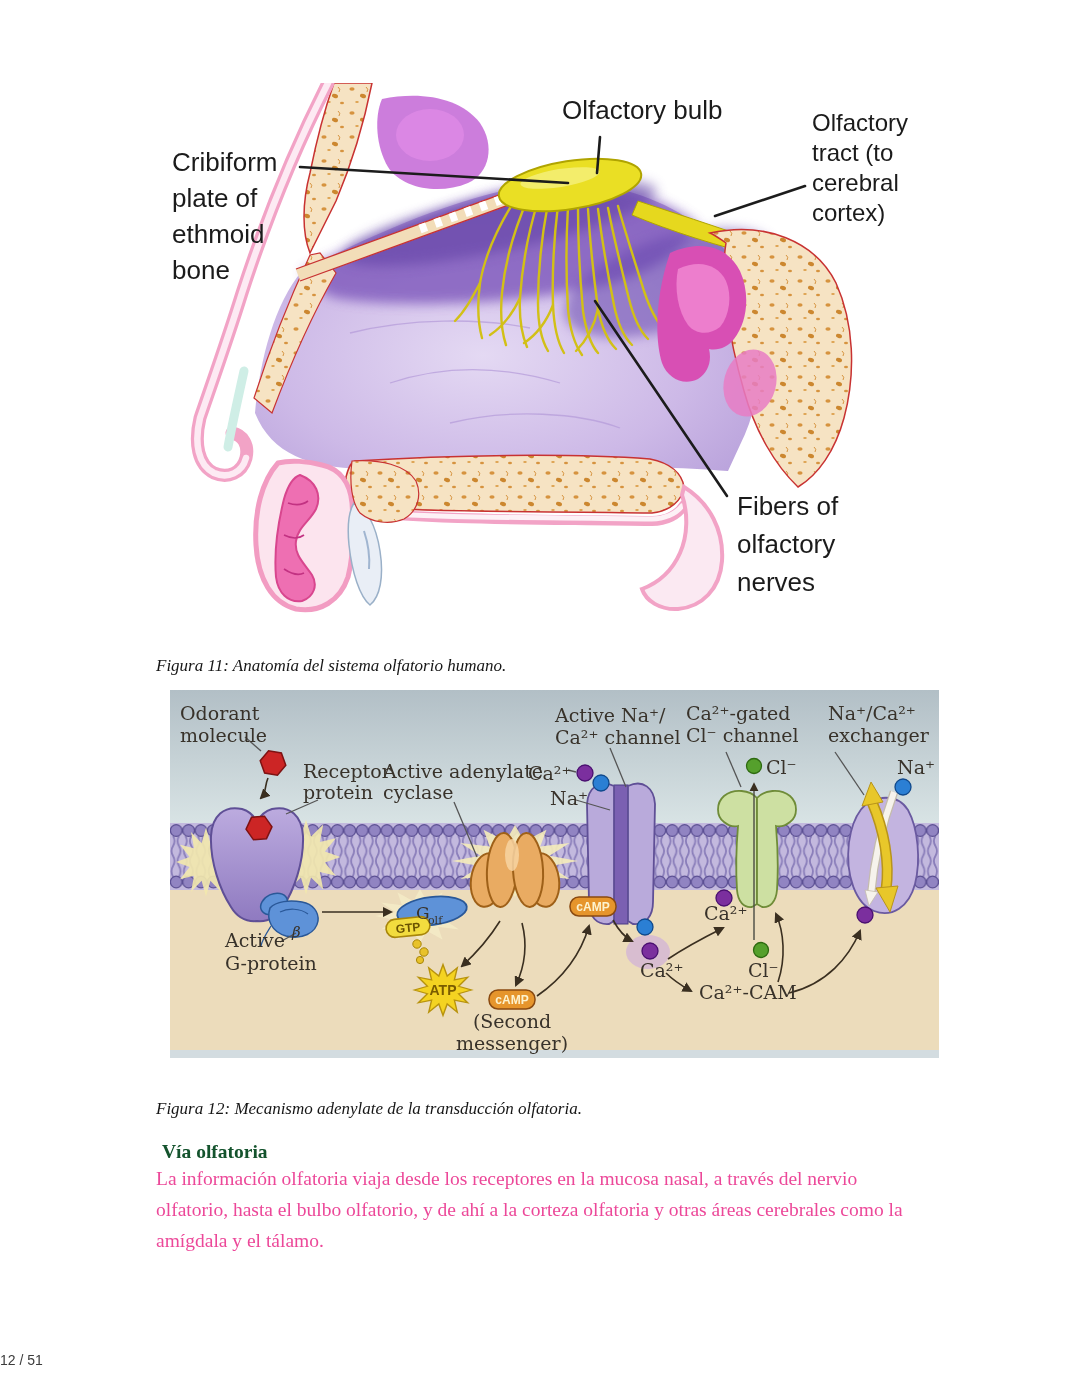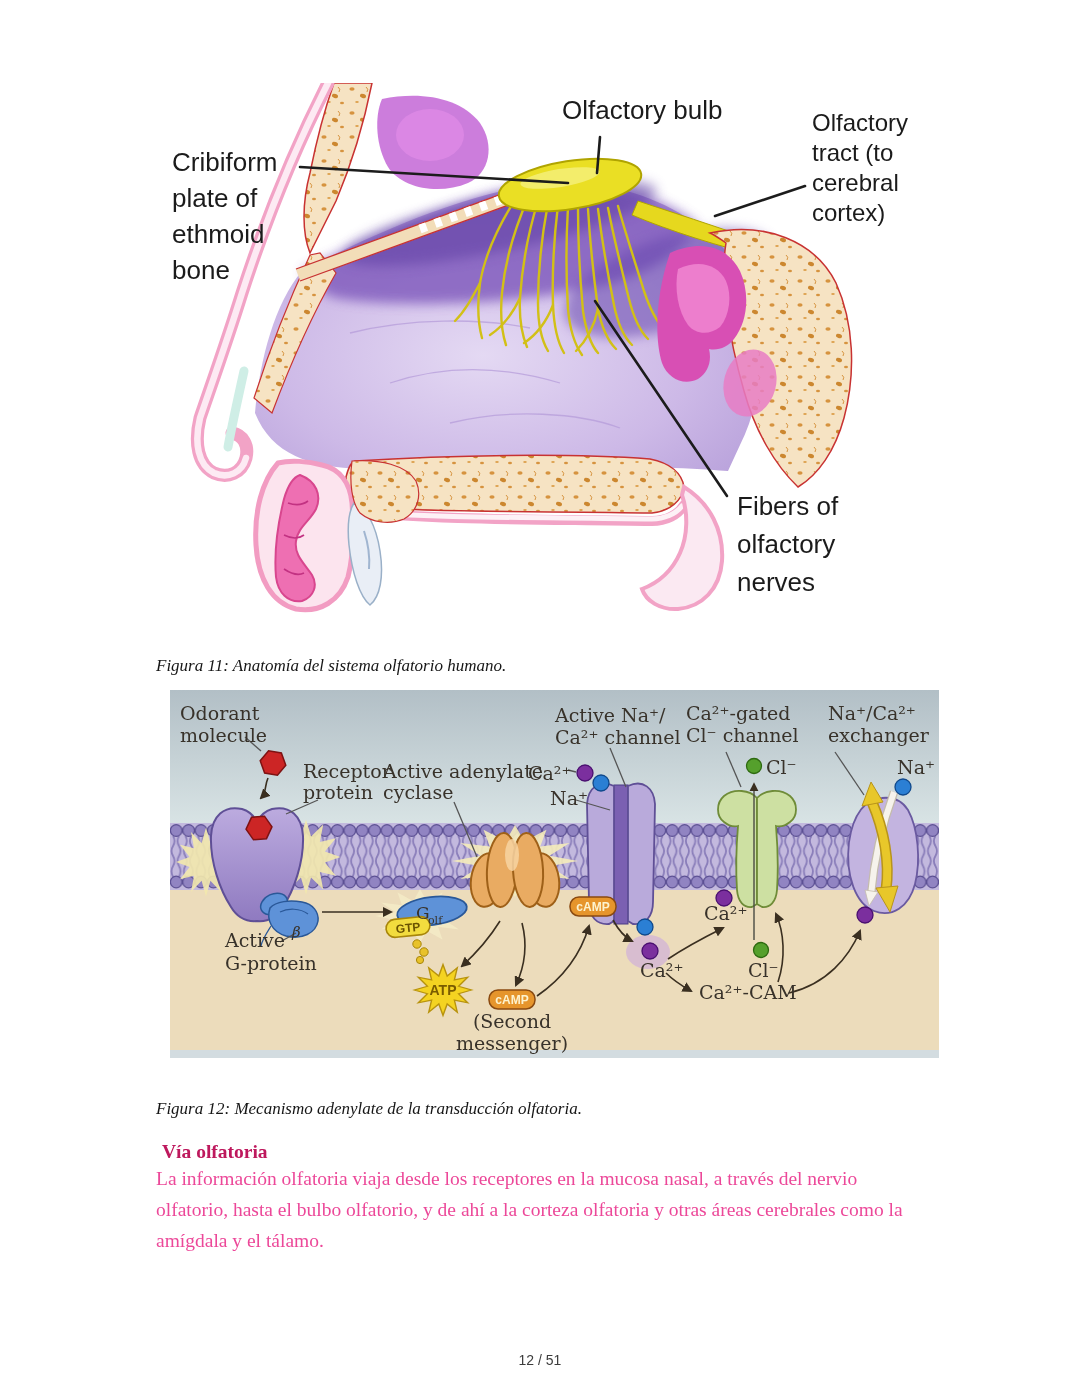--- a/index.html
+++ b/index.html
@@ -1,22 +1,22 @@
 <!DOCTYPE html>
 <html><head>
 <meta charset="utf-8">
 <style>
   html,body{margin:0;padding:0;}
   body{width:1080px;height:1397px;background:#ffffff;position:relative;overflow:hidden;
        font-family:"Liberation Serif",serif;}
   .abs{position:absolute;}
   .fig-caption{font:italic 17px/1.3 "Liberation Serif",serif;color:#161616;}
-  .section-heading{font:bold 19.5px/1.2 "Liberation Serif",serif;color:#be185d;}
+  .section-heading{font:bold 19.5px/1.2 "Liberation Serif",serif;color:#14532d;}
   .body-text{font:19.5px/1.58 "Liberation Serif",serif;color:#ec4899;width:778px;}
-  .page-number{font:14px "Liberation Sans",sans-serif;color:#3c3c3c;width:1080px;text-align:center;}
+  .page-number{font:14px "Liberation Sans",sans-serif;color:#3c3c3c;width:1080px;}
   svg text{user-select:none;}
   .lblSans{font-family:"Liberation Sans",sans-serif;fill:#1b1b1b;}
   .lblSerif{font-family:"DejaVu Serif","Liberation Serif",serif;fill:#38322a;}
 </style>
 </head>
 <body>
 
 <div class="abs" style="left:150px;top:83px;">
 <svg width="790" height="530" viewBox="0 0 790 530">
   <defs>

